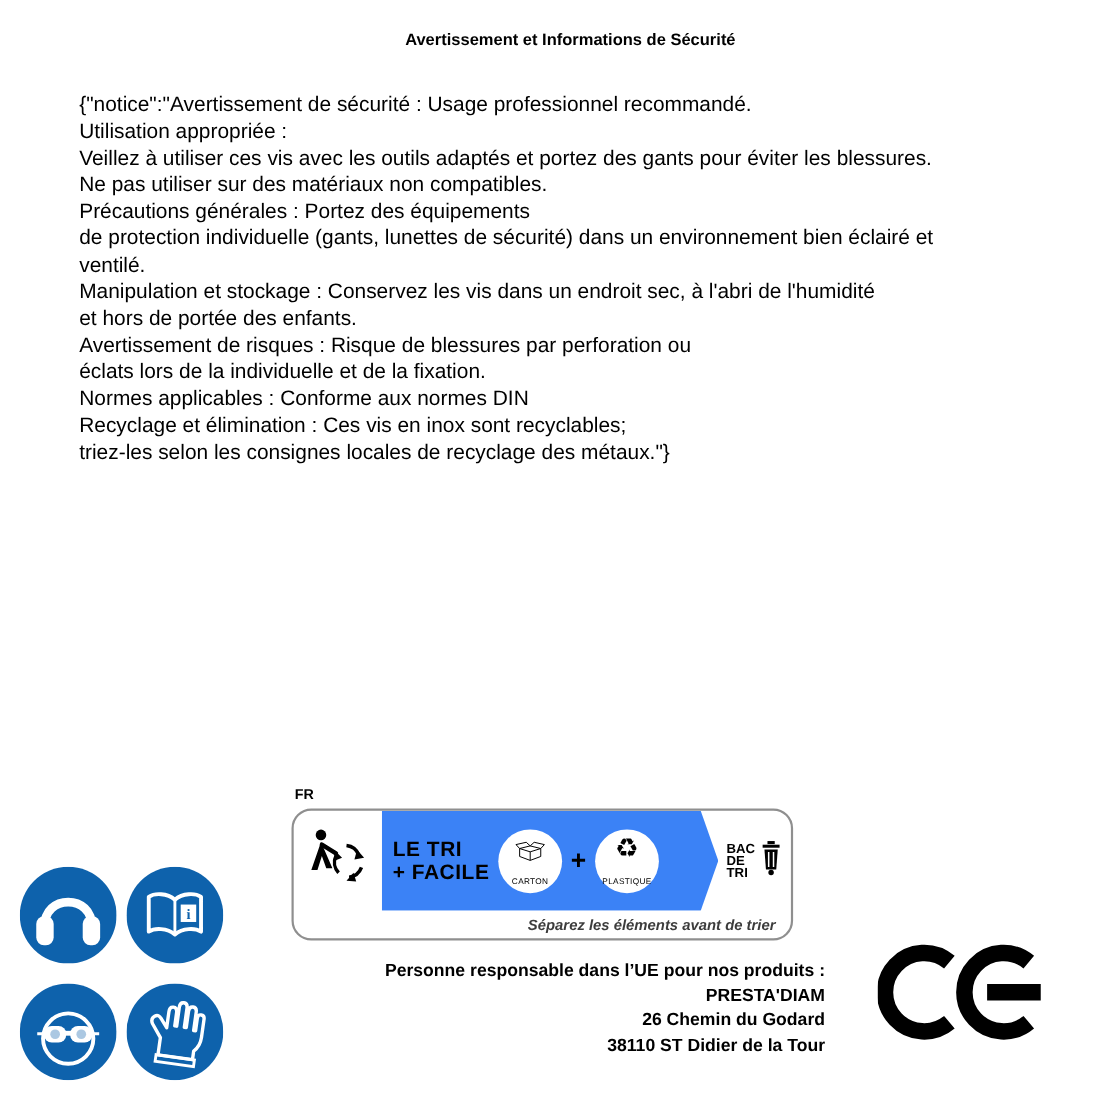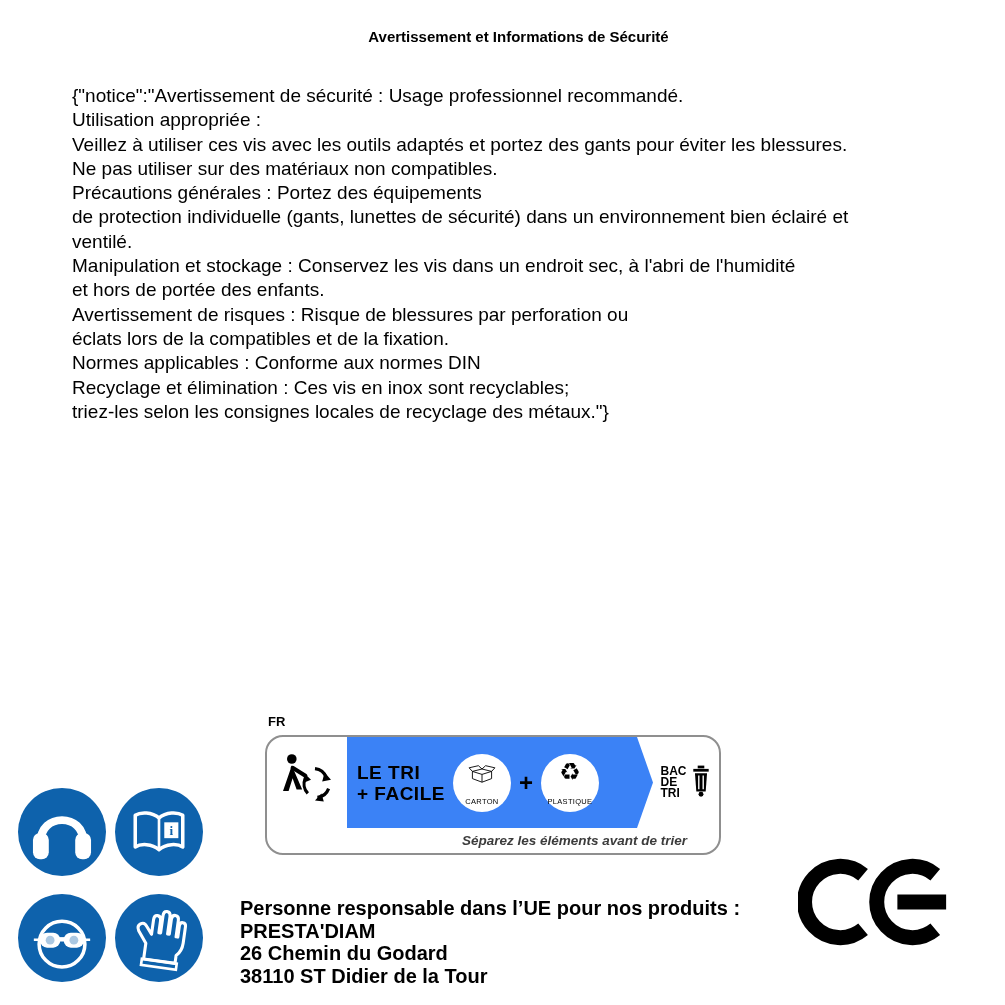--- a/index.html
+++ b/index.html
@@ -49,27 +49,27 @@
   }
   .mat-icon svg{width:30px;height:24px;display:block;}
   .recycle-glyph{font-size:24px;line-height:24px;color:#000;}
   .mat-label{font-size:7.5px;font-weight:normal;letter-spacing:.3px;margin-top:13px;}
   .plus-sign{font-size:24px;font-weight:bold;}
   .bac{width:66px;display:flex;align-items:center;justify-content:center;gap:3px;}
   .bac-text{font-size:12px;font-weight:bold;line-height:11px;text-align:left;}
   .bac svg{width:22px;height:34px;}
   .label-footer{
     height:25px;display:flex;align-items:center;justify-content:flex-end;
-    padding-right:32px;font-size:13.5px;font-weight:bold;font-style:italic;color:#3c3c3c;
+    padding-right:14px;font-size:13.5px;font-weight:bold;font-style:italic;color:#3c3c3c;
   }
 
   
   .address{
-    position:absolute;left:240px;top:897px;width:510px;text-align:left;
-    font-size:20px;font-weight:bold;line-height:22.5px;
+    position:absolute;left:240px;top:872px;width:510px;text-align:right;
+    font-size:16px;font-weight:bold;line-height:22.5px;
   }
 
   
   .ce-mark{position:absolute;left:798px;top:850px;width:150px;height:104px;}
   .ce-mark svg{width:100%;height:100%;display:block;}
 </style>
 </head>
 <body>
 
 <div>
@@ -80,21 +80,21 @@
     <div class="line">{"notice":"Avertissement de sécurité : Usage professionnel recommandé.</div>
     <div class="line">Utilisation appropriée :</div>
     <div class="line">Veillez à utiliser ces vis avec les outils adaptés et portez des gants pour éviter les blessures.</div>
     <div class="line">Ne pas utiliser sur des matériaux non compatibles.</div>
     <div class="line">Précautions générales : Portez des équipements</div>
     <div class="line">de protection individuelle (gants, lunettes de sécurité) dans un environnement bien éclairé et</div>
     <div class="line">ventilé.</div>
     <div class="line">Manipulation et stockage : Conservez les vis dans un endroit sec, à l'abri de l'humidité</div>
     <div class="line">et hors de portée des enfants.</div>
     <div class="line">Avertissement de risques : Risque de blessures par perforation ou</div>
-    <div class="line">éclats lors de la compatibles et de la fixation.</div>
+    <div class="line">éclats lors de la individuelle et de la fixation.</div>
     <div class="line">Normes applicables : Conforme aux normes DIN</div>
     <div class="line">Recyclage et élimination : Ces vis en inox sont recyclables;</div>
     <div class="line">triez-les selon les consignes locales de recyclage des métaux."}</div>
   </div>
 
   <div class="icons-grid">
     <span class="safety-icon icon-ear">
       <svg viewBox="0 0 100 100">
         <circle cx="50" cy="50" r="50" fill="#0E62AC"></circle>
         <path d="M26 62 C24 28 76 28 74 62" stroke="#fff" stroke-width="9" fill="none"></path>

